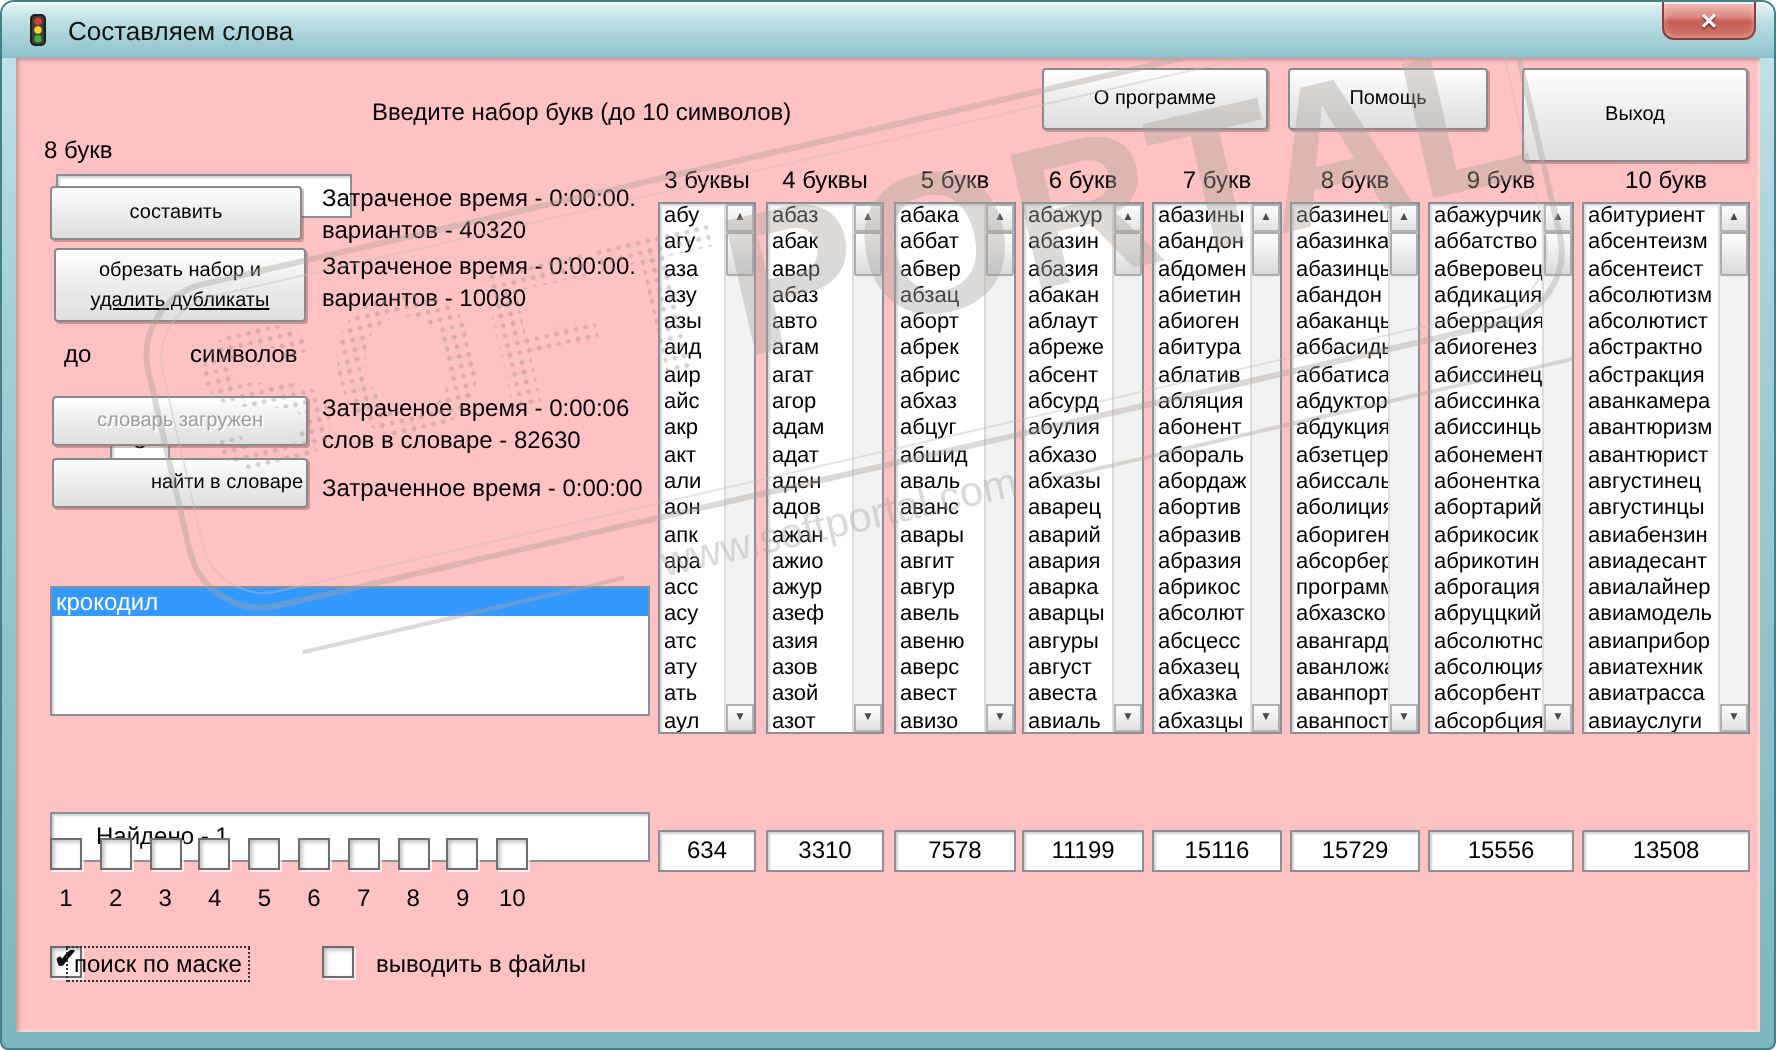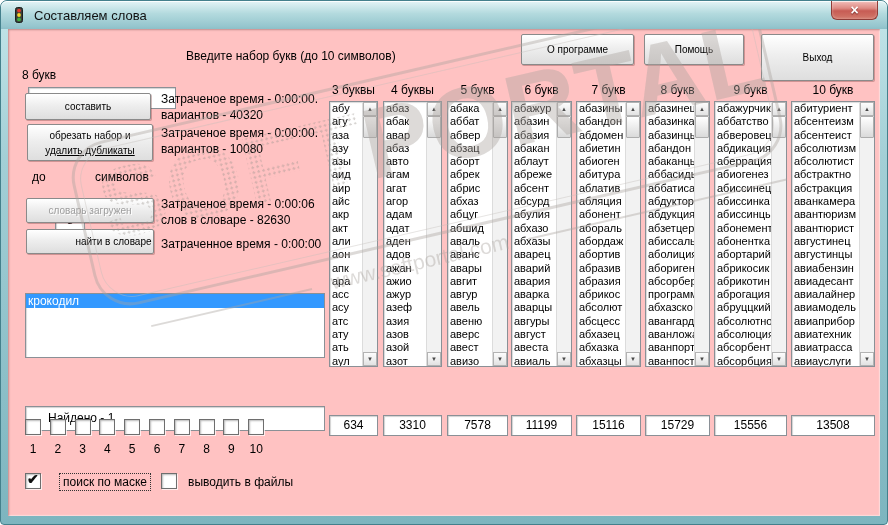--- a/index.html
+++ b/index.html
@@ -444,21 +444,21 @@
         <div class="mask-num" style="left: 192.6px;">8</div>
         <div class="cb" style="left: 222.4px; top: 418px;"></div>
         <div class="mask-num" style="left: 217.4px;">9</div>
         <div class="cb" style="left: 247.2px; top: 418px;"></div>
         <div class="mask-num" style="left: 242.2px;">10</div>
       </div>
 
     <div class="cb" style="left:24px;top:472px;">
       <span class="check">✔</span>
     </div>
-    <div class="cb-label focused" style="left:58px;top:472px;">поиск по маске</div>
+    <div class="cb-label focused" style="left:32px;top:472px;">поиск по маске</div>
 
     <div class="cb" style="left:160px;top:472px;"></div>
     <div class="cb-label" style="left:184px;top:473px;">выводить в файлы</div>
   </div>
 
   <div class="wm">
     <div class="wm-box"></div>
     <div class="wm-text"><span class="wm-soft">SOFT</span><span>PORTAL</span></div>
 
     <div class="wm-url">www.softportal.com</div>

